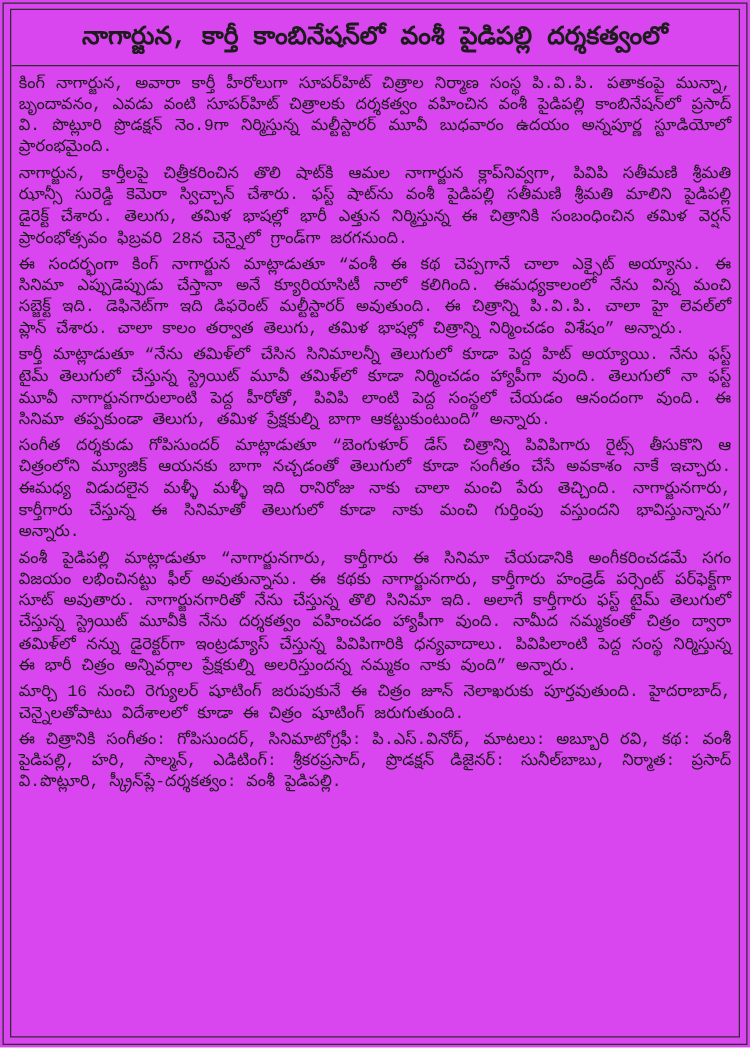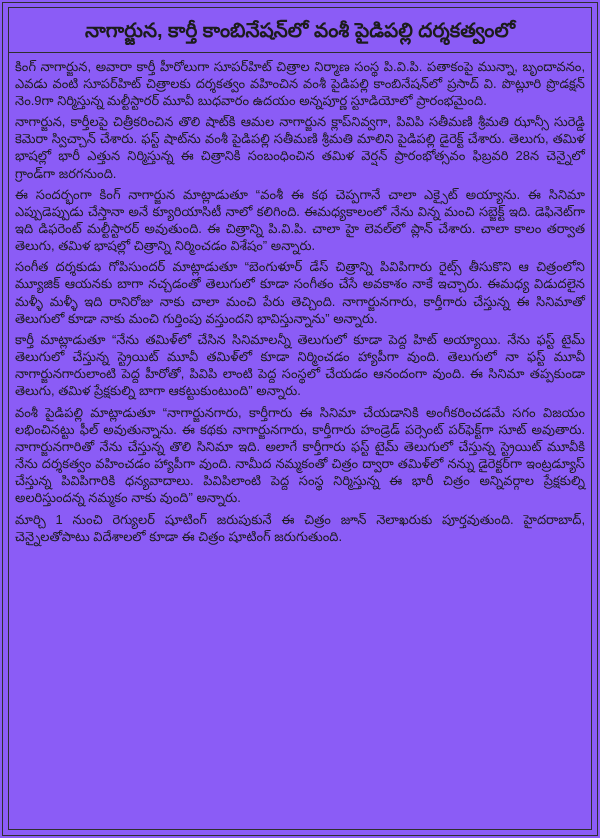--- a/index.html
+++ b/index.html
@@ -4,23 +4,23 @@
 <style>
   html, body {
     margin: 0;
     padding: 0;
     background: #ffffff;
   }
   .page {
     position: relative;
     width: 600px;
     height: 838px;
-    background: #8b5cf6;
+    background: #d946ef;
     color: #1c1c1c;
-    font-family: Liberation Sans, sans-serif;
+    font-family: Liberation Mono, monospace;
     overflow: hidden;
     box-sizing: border-box;
   }
   .outer-frame {
     position: absolute;
     inset: 2px;
     border: 1.5px solid #2f2f2f;
     pointer-events: none;
   }
   .inner-frame {
@@ -76,20 +76,21 @@
     <header class="title-block">
       <span class="title-line">నాగార్జున, కార్తీ కాంబినేషన్‌లో వంశీ పైడిపల్లి దర్శకత్వంలో</span>
     </header>
 
     <div class="divider"></div>
 
     <main class="body-text">
       <p class="para">కింగ్ నాగార్జున, అవారా కార్తీ హీరోలుగా సూపర్‌హిట్ చిత్రాల నిర్మాణ సంస్థ పి.వి.పి. పతాకంపై మున్నా, బృందావనం, ఎవడు వంటి సూపర్‌హిట్ చిత్రాలకు దర్శకత్వం వహించిన వంశీ పైడిపల్లి కాంబినేషన్‌లో ప్రసాద్ వి. పొట్లూరి ప్రొడక్షన్ నెం.9గా నిర్మిస్తున్న మల్టీస్టారర్ మూవీ బుధవారం ఉదయం అన్నపూర్ణ స్టూడియోలో ప్రారంభమైంది.</p>
       <p class="para">నాగార్జున, కార్తీలపై చిత్రీకరించిన తొలి షాట్‌కి ఆమల నాగార్జున క్లాప్‌నివ్వగా, పివిపి సతీమణి శ్రీమతి ఝాన్సీ సురెడ్డి కెమెరా స్విచ్చాన్ చేశారు. ఫస్ట్ షాట్‌ను వంశీ పైడిపల్లి సతీమణి శ్రీమతి మాలిని పైడిపల్లి డైరెక్ట్ చేశారు. తెలుగు, తమిళ భాషల్లో భారీ ఎత్తున నిర్మిస్తున్న ఈ చిత్రానికి సంబంధించిన తమిళ వెర్షన్ ప్రారంభోత్సవం ఫిబ్రవరి 28న చెన్నైలో గ్రాండ్‌గా జరగనుంది.</p>
       <p class="para">ఈ సందర్భంగా కింగ్ నాగార్జున మాట్లాడుతూ “వంశీ ఈ కథ చెప్పగానే చాలా ఎక్సైట్ అయ్యాను. ఈ సినిమా ఎప్పుడెప్పుడు చేస్తానా అనే క్యూరియాసిటీ నాలో కలిగింది. ఈమధ్యకాలంలో నేను విన్న మంచి సబ్జెక్ట్ ఇది. డెఫినెట్‌గా ఇది డిఫరెంట్ మల్టీస్టారర్ అవుతుంది. ఈ చిత్రాన్ని పి.వి.పి. చాలా హై లెవల్‌లో ప్లాన్ చేశారు. చాలా కాలం తర్వాత తెలుగు, తమిళ భాషల్లో చిత్రాన్ని నిర్మించడం విశేషం” అన్నారు.</p>
+      <p class="para">కార్తీ మాట్లాడుతూ “నేను తమిళ్‌లో చేసిన సినిమాలన్నీ తెలుగులో కూడా పెద్ద హిట్ అయ్యాయి. నేను ఫస్ట్ టైమ్ తెలుగులో చేస్తున్న స్ట్రెయిట్ మూవీ తమిళ్‌లో కూడా నిర్మించడం హ్యాపీగా వుంది. తెలుగులో నా ఫస్ట్ మూవీ నాగార్జునగారులాంటి పెద్ద హీరోతో, పివిపి లాంటి పెద్ద సంస్థలో చేయడం ఆనందంగా వుంది. ఈ సినిమా తప్పకుండా తెలుగు, తమిళ ప్రేక్షకుల్ని బాగా ఆకట్టుకుంటుంది” అన్నారు.</p>
       <p class="para">సంగీత దర్శకుడు గోపిసుందర్ మాట్లాడుతూ “బెంగుళూర్ డేస్ చిత్రాన్ని పివిపిగారు రైట్స్ తీసుకొని ఆ చిత్రంలోని మ్యూజిక్ ఆయనకు బాగా నచ్చడంతో తెలుగులో కూడా సంగీతం చేసే అవకాశం నాకే ఇచ్చారు. ఈమధ్య విడుదలైన మళ్ళీ మళ్ళీ ఇది రానిరోజు నాకు చాలా మంచి పేరు తెచ్చింది. నాగార్జునగారు, కార్తీగారు చేస్తున్న ఈ సినిమాతో తెలుగులో కూడా నాకు మంచి గుర్తింపు వస్తుందని భావిస్తున్నాను” అన్నారు.</p>
-      <p class="para">కార్తీ మాట్లాడుతూ “నేను తమిళ్‌లో చేసిన సినిమాలన్నీ తెలుగులో కూడా పెద్ద హిట్ అయ్యాయి. నేను ఫస్ట్ టైమ్ తెలుగులో చేస్తున్న స్ట్రెయిట్ మూవీ తమిళ్‌లో కూడా నిర్మించడం హ్యాపీగా వుంది. తెలుగులో నా ఫస్ట్ మూవీ నాగార్జునగారులాంటి పెద్ద హీరోతో, పివిపి లాంటి పెద్ద సంస్థలో చేయడం ఆనందంగా వుంది. ఈ సినిమా తప్పకుండా తెలుగు, తమిళ ప్రేక్షకుల్ని బాగా ఆకట్టుకుంటుంది” అన్నారు.</p>
       <p class="para">వంశీ పైడిపల్లి మాట్లాడుతూ “నాగార్జునగారు, కార్తీగారు ఈ సినిమా చేయడానికి అంగీకరించడమే సగం విజయం లభించినట్టు ఫీల్ అవుతున్నాను. ఈ కథకు నాగార్జునగారు, కార్తీగారు హండ్రెడ్ పర్సెంట్ పర్‌ఫెక్ట్‌గా సూట్ అవుతారు. నాగార్జునగారితో నేను చేస్తున్న తొలి సినిమా ఇది. అలాగే కార్తీగారు ఫస్ట్ టైమ్ తెలుగులో చేస్తున్న స్ట్రెయిట్ మూవీకి నేను దర్శకత్వం వహించడం హ్యాపీగా వుంది. నామీద నమ్మకంతో చిత్రం ద్వారా తమిళ్‌లో నన్ను డైరెక్టర్‌గా ఇంట్రడ్యూస్ చేస్తున్న పివిపిగారికి ధన్యవాదాలు. పివిపిలాంటి పెద్ద సంస్థ నిర్మిస్తున్న ఈ భారీ చిత్రం అన్నివర్గాల ప్రేక్షకుల్ని అలరిస్తుందన్న నమ్మకం నాకు వుంది” అన్నారు.</p>
-      <p class="para">మార్చి 1 నుంచి రెగ్యులర్ షూటింగ్ జరుపుకునే ఈ చిత్రం జూన్ నెలాఖరుకు పూర్తవుతుంది. హైదరాబాద్, చెన్నైలతోపాటు విదేశాలలో కూడా ఈ చిత్రం షూటింగ్ జరుగుతుంది.</p>
+      <p class="para">మార్చి 16 నుంచి రెగ్యులర్ షూటింగ్ జరుపుకునే ఈ చిత్రం జూన్ నెలాఖరుకు పూర్తవుతుంది. హైదరాబాద్, చెన్నైలతోపాటు విదేశాలలో కూడా ఈ చిత్రం షూటింగ్ జరుగుతుంది.</p>
+      <p class="para">ఈ చిత్రానికి సంగీతం: గోపిసుందర్, సినిమాటోగ్రఫీ: పి.ఎస్.వినోద్, మాటలు: అబ్బూరి రవి, కథ: వంశీ పైడిపల్లి, హరి, సాల్మన్, ఎడిటింగ్: శ్రీకరప్రసాద్, ప్రొడక్షన్ డిజైనర్: సునీల్‌బాబు, నిర్మాత: ప్రసాద్ వి.పొట్లూరి, స్క్రీన్‌ప్లే-దర్శకత్వం: వంశీ పైడిపల్లి.</p>
     </main>
 
   </div>
 </div>
 
 </body></html>

